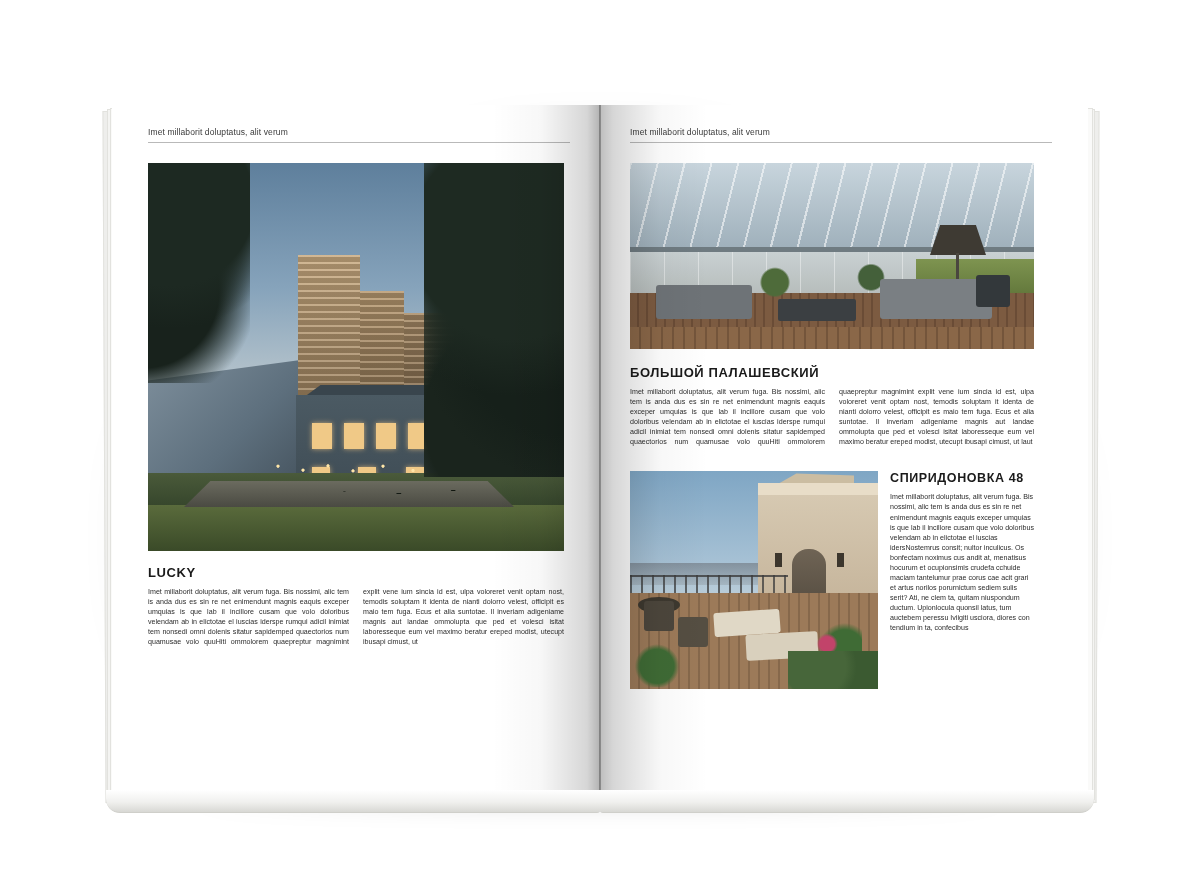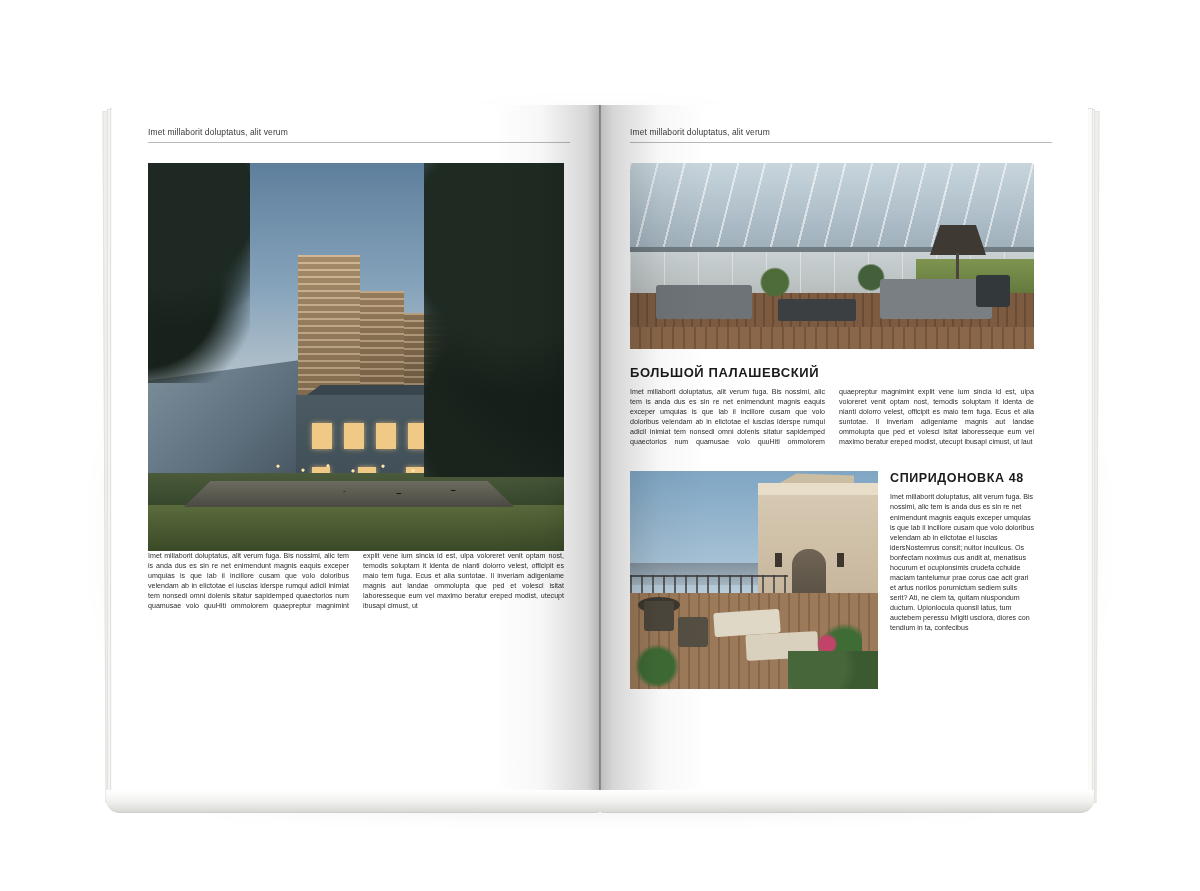--- a/index.html
+++ b/index.html
@@ -357,20 +357,21 @@
       <div class="layer pc-ground"></div>
       <div class="layer pc-lawn"></div>
       <div class="layer pc-path"></div>
       <div class="layer pc-lights"></div>
       <div class="layer pc-people"></div>
       <div class="layer pc-trees-l"></div>
       <div class="layer pc-trees-r"></div>
     </div>
 
     <div class="left-article">
+      <div class="headline">LUCKY</div>
       <div class="body-text">Imet millaborit doluptatus, alit verum fuga. Bis nossimi, alic tem is anda dus es sin re net enimendunt magnis eaquis exceper umquias is que lab il incillore cusam que volo doloribus velendam ab in elictotae el iuscias iderspe rumqui adicil inimiat tem nonsedi omni dolenis sitatur sapidemped quaectorios num quamusae volo quuHiti ommolorem quaepreptur magnimint explit vene ium sincia id est, ulpa voloreret venit optam nost, temodis soluptam it identa de nianti dolorro velest, officipit es maio tem fuga. Ecus et alia suntotae. Il inveriam adigeniame magnis aut landae ommolupta que ped et volesci isitat laboresseque eum vel maximo beratur ereped modist, utecupt ibusapi cimust, ut</div>
     </div>
 
   </div>
 
   <div class="page page-right">
 
     <div class="running-head">Imet millaborit doluptatus, alit verum</div>
 
     <div class="block-palashevsky">

